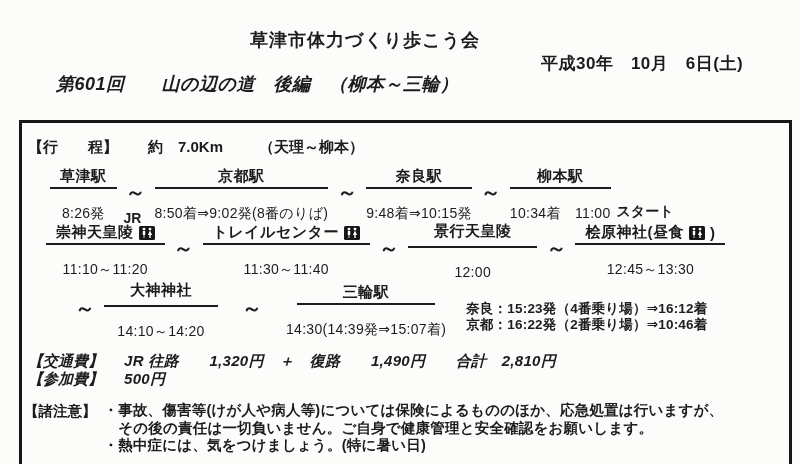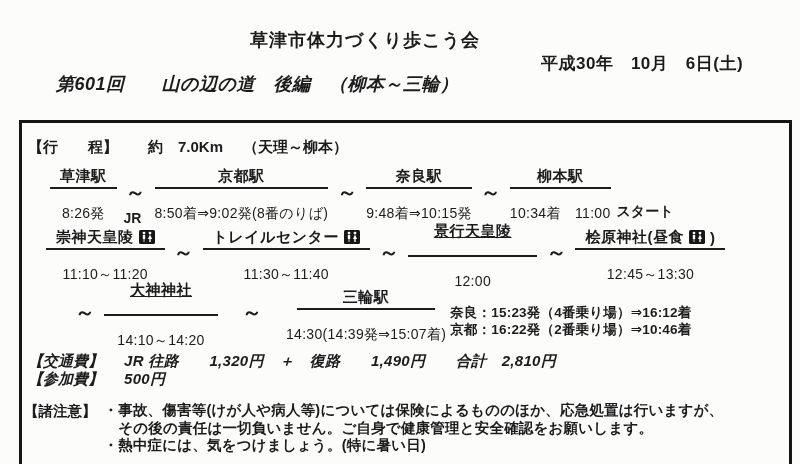--- a/index.html
+++ b/index.html
@@ -12,45 +12,45 @@
   .date{position:absolute;left:541px;top:52px;font-size:17px;font-weight:600;letter-spacing:.5px;}
   .event{position:absolute;left:56px;top:72px;font-size:18px;font-weight:700;letter-spacing:.5px;font-style:italic;}
 
   .box{
     position:absolute;left:19px;top:120px;width:767px;height:380px;
     border:3px solid #161616;border-bottom:none;background:transparent;
   }
   .gyotei{position:absolute;left:6px;top:15px;font-size:15px;white-space:nowrap;}
   .gyotei .lab{font-weight:700;}
   .gyotei .dist{margin-left:30px;font-weight:600;}
-  .gyotei .rng{margin-left:20px;font-weight:600;}
+  .gyotei .rng{margin-left:36px;font-weight:600;}
 
   .row{position:absolute;display:flex;align-items:center;white-space:nowrap;}
   .row1{top:44px;left:28px;}
   .row2{top:99px;left:24px;}
   .row3{top:158px;left:44px;}
 
   .stop{display:inline-flex;flex-direction:column;align-items:center;}
   .stop .name{
     align-self:stretch;display:flex;justify-content:center;align-items:center;gap:5px;
     font-size:15px;font-weight:700;padding:0 10px 1px;min-height:19px;
     border-bottom:2.5px solid #1d1d1d;letter-spacing:.5px;
   }
   .stop .time{font-size:14px;font-weight:500;padding-top:16px;letter-spacing:.3px;}
-  .stop.pad-wide .name{padding:0 26px 14px;text-decoration:underline;}
+  .stop.pad-wide .name{padding:0 26px 5px;}
   .stop.line-fixed .name{align-self:center;min-width:118px;}
 
   .sep{
     align-self:center;font-size:20px;font-weight:600;margin:0 9px;
     position:relative;top:-3px;
   }
   .jr{position:absolute;left:-2px;top:31px;font-size:14px;font-weight:600;}
   .suffix{align-self:flex-end;font-size:14px;font-weight:600;margin-left:6px;padding-bottom:2px;}
 
-  .return-info{margin-left:4px;margin-top:12px;font-size:13.5px;font-weight:600;line-height:16.5px;letter-spacing:.2px;}
+  .return-info{margin-left:20px;margin-top:12px;font-size:13.5px;font-weight:600;line-height:16.5px;letter-spacing:.2px;}
 
   .fees{position:absolute;left:6px;top:229px;font-size:15px;}
   .fee-line{display:flex;line-height:18px;font-style:italic;}
   .fee-line .lab{font-weight:700;width:96px;}
   .fee-line .val{font-weight:600;letter-spacing:.3px;}
 
   .notes{position:absolute;left:2px;top:279px;display:flex;font-size:14.5px;}
   .notes .lab{font-weight:700;flex:0 0 auto;}
   .notes .lines{margin-left:7px;font-weight:600;line-height:17.5px;letter-spacing:.2px;}
 

